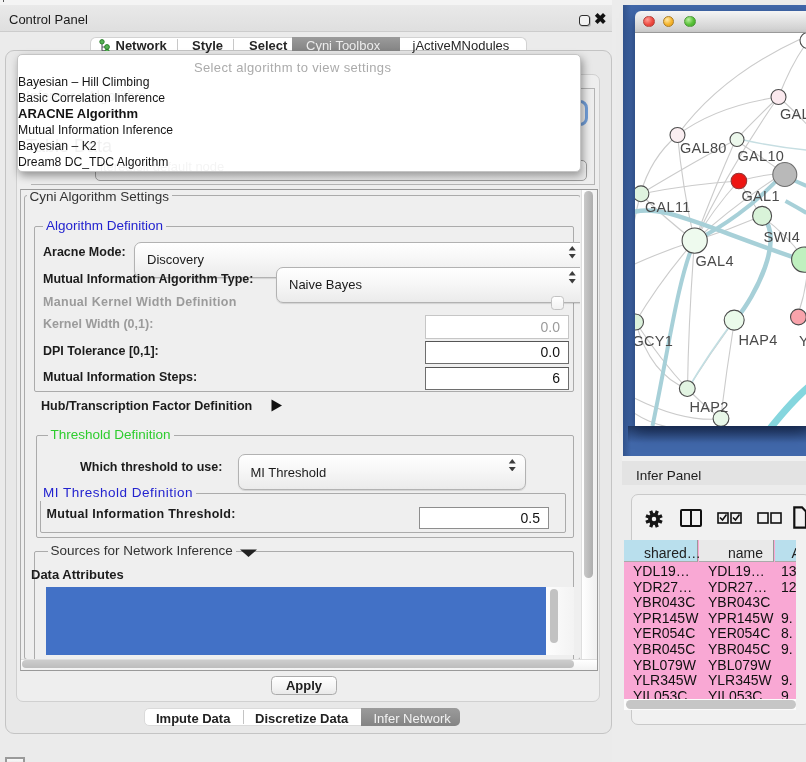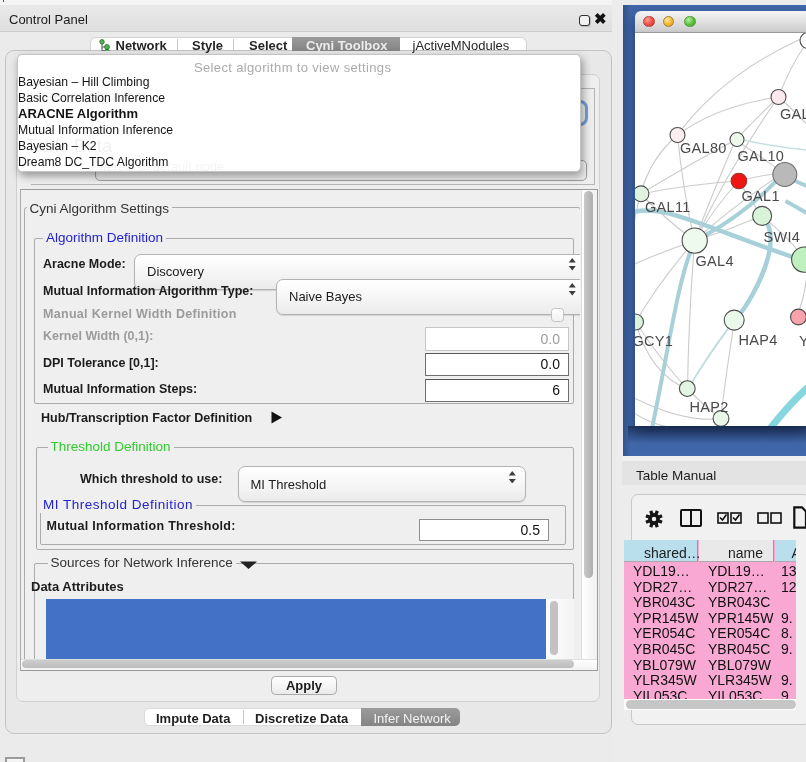--- a/index.html
+++ b/index.html
@@ -37,21 +37,21 @@
 
 <div class="abs" style="left:20px;top:188.5px;width:577.5px;height:482px;background:#efefef;border:1px solid #999;border-left-color:#ababab;border-right-color:#9b9b9b"></div>
 
 <div class="abs" style="left:580.5px;top:189.5px;width:16px;height:469px;background:linear-gradient(to right,#ffffff,#f0f0f0);border-left:1px solid #dedede"></div>
 <div class="abs" style="left:583.5px;top:191px;width:9px;height:387px;border-radius:4.5px;background:linear-gradient(to right,#c9c9c9,#aeaeae)"></div>
 
 <div class="abs" style="left:21px;top:658.5px;width:576px;height:11.5px;background:linear-gradient(#fff,#f2f2f2);border-top:1px solid #dedede"></div>
 <div class="abs" style="left:21.5px;top:659.5px;width:552px;height:8.5px;border-radius:4.5px;background:linear-gradient(#cdcdcd,#bdbdbd)"></div>
 
 <div class="abs" style="left:21px;top:189.5px;width:559px;height:469px;overflow:hidden">
-<div class="abs" style="left:0;top:12px;width:559px;height:469px">
+<div class="abs" style="left:0;top:0;width:559px;height:469px">
 
   <div class="group" style="left:3px;top:5.5px;width:556.5px;height:465px;border-radius:3px"></div>
   <div class="gtitle abs" style="left:5.5px;top:-1px;background:#efefef;color:#333;padding:0 3px">Cyni Algorithm Settings</div>
 
   <div class="group" style="left:12.5px;top:36.5px;width:540px;height:165.5px"></div>
   <div class="gtitle" style="left:22px;top:28.5px;color:#2323cf">Algorithm Definition</div>
 
   <div class="lbl" style="left:22px;top:55px">Aracne Mode:</div>
   <div class="combo" style="left:113px;top:52px;width:452.5px">
     <span>Discovery</span>
@@ -132,21 +132,21 @@
 <div class="abs" style="left:292px;top:37.3px;width:107.5px;height:14.2px;background:linear-gradient(#9b9b9b,#848484)"></div>
 <svg class="abs" style="left:95.5px;top:37.5px" width="14" height="13" viewBox="0 0 14 13">
       <path d="M6 5.9 V12.8 M6 9 H8.7 M6 12.8 H8.8" stroke="#5a5a66" stroke-width="1.1" fill="none"></path>
       <circle cx="6" cy="3.8" r="2.2" fill="#57b357" stroke="#2a7f2a" stroke-width="1"></circle>
       <circle cx="11" cy="9" r="2.4" fill="#57b357" stroke="#2a7f2a" stroke-width="1"></circle>
       <circle cx="11" cy="13.6" r="2.3" fill="#57b357" stroke="#2a7f2a" stroke-width="1"></circle>
     </svg>
 <div class="abs" style="left:115.5px;top:38.2px;font-size:13px;font-weight:bold;color:#262626">Network</div>
 <div class="abs" style="left:192px;top:38.2px;font-size:13px;font-weight:bold;color:#262626">Style</div>
 <div class="abs" style="left:249px;top:38.2px;font-size:13px;font-weight:bold;color:#262626">Select</div>
-<div class="abs" style="left:306px;top:38.2px;font-size:13px;font-weight:bold;color:#ececec">Cyni Toolbox</div>
+<div class="abs" style="left:306px;top:38.2px;font-size:13px;font-weight:normal;color:#ececec">Cyni Toolbox</div>
 <div class="abs" style="left:412.5px;top:38.2px;font-size:13px;font-weight:normal;color:#262626">jActiveMNodules</div>
 
 <div class="abs" style="left:17px;top:53.5px;width:563.5px;height:118px;background:#fff;border:1px solid #c4c4c4;border-radius:5px;box-shadow:2px 4px 9px rgba(0,0,0,0.38)"></div>
 <div class="abs" style="left:194px;top:59.5px;font-size:13px;color:#ababab;letter-spacing:0.35px">Select algorithm to view settings</div>
 <div class="abs" style="left:18px;top:73.5px;font-size:12.2px;color:#141414;line-height:16px;white-space:nowrap">Bayesian – Hill Climbing<br>Basic Correlation Inference<br><b style="font-size:13px">ARACNE Algorithm</b><br>Mutual Information Inference<br>Bayesian – K2<br>Dream8 DC_TDC Algorithm</div>
 
 <div class="abs" style="left:26px;top:88px;font-size:14px;color:rgba(120,120,120,0.10)">Inference Algorithm</div>
 <div class="abs" style="left:26px;top:136px;font-size:18px;color:rgba(120,120,120,0.10)">Table Data</div>
 <div class="abs" style="left:100px;top:159px;font-size:13px;color:rgba(120,120,120,0.08)">ltered.sif default node</div>
 
@@ -239,21 +239,21 @@
     <text x="632" y="346">GCY1</text>
     <text x="738" y="345">HAP4</text>
     <text x="798.5" y="345.5">YJ</text>
     <text x="689" y="412">HAP2</text>
   </g>
 </svg>
 </div>
 
 <div class="abs" style="left:622px;top:455.5px;width:184px;height:5px;background:#f0f0f0"></div>
 <div class="abs" style="left:622px;top:460.5px;width:184px;height:24.5px;background:#e3e3e3"></div>
-<div class="abs" style="left:636px;top:468px;font-size:13.5px;color:#1c1c1c">Table Manual</div>
+<div class="abs" style="left:636px;top:468px;font-size:13.5px;color:#1c1c1c">Infer Panel</div>
 <div class="abs" style="left:630.5px;top:494px;width:180px;height:231px;background:#f1f1f1;border:1px solid #c9c9c9;border-radius:7px"></div>
 
 <svg class="abs" style="left:644.5px;top:509.5px" width="18" height="18" viewBox="0 0 17 17">
   <circle cx="8.5" cy="8.5" r="5.6" fill="#151515"></circle>
   <path d="M13.12 10.41 L16.08 11.64 M10.41 13.12 L11.64 16.08 M6.59 13.12 L5.36 16.08 M3.88 10.41 L0.92 11.64 M3.88 6.59 L0.92 5.36 M6.59 3.88 L5.36 0.92 M10.41 3.88 L11.64 0.92 M13.12 6.59 L16.08 5.36" stroke="#151515" stroke-width="3.1" stroke-linecap="butt"></path>
   <circle cx="8.5" cy="8.5" r="2.1" fill="#f1f1f1"></circle>
 </svg>
 <div class="abs" style="left:680px;top:509px;width:22px;height:18px;border:2.6px solid #111;border-radius:2px"></div>
 <div class="abs" style="left:689.7px;top:509px;width:2.6px;height:18px;background:#111"></div>
 <svg class="abs" style="left:717px;top:512px" width="25" height="12" viewBox="0 0 25 12">

